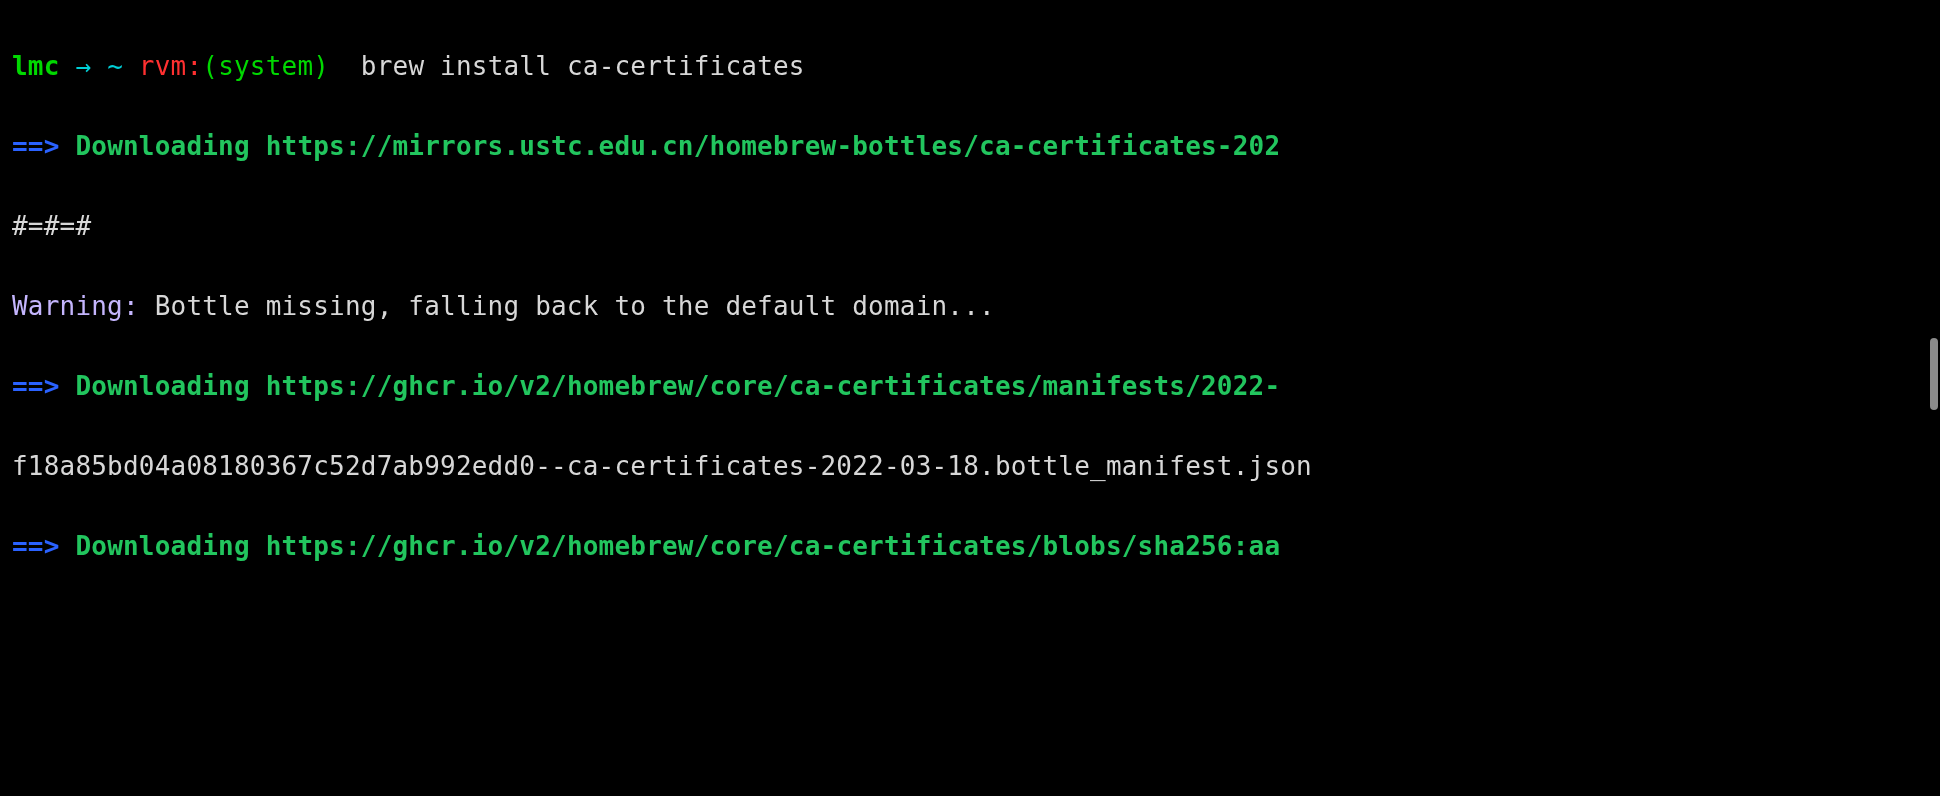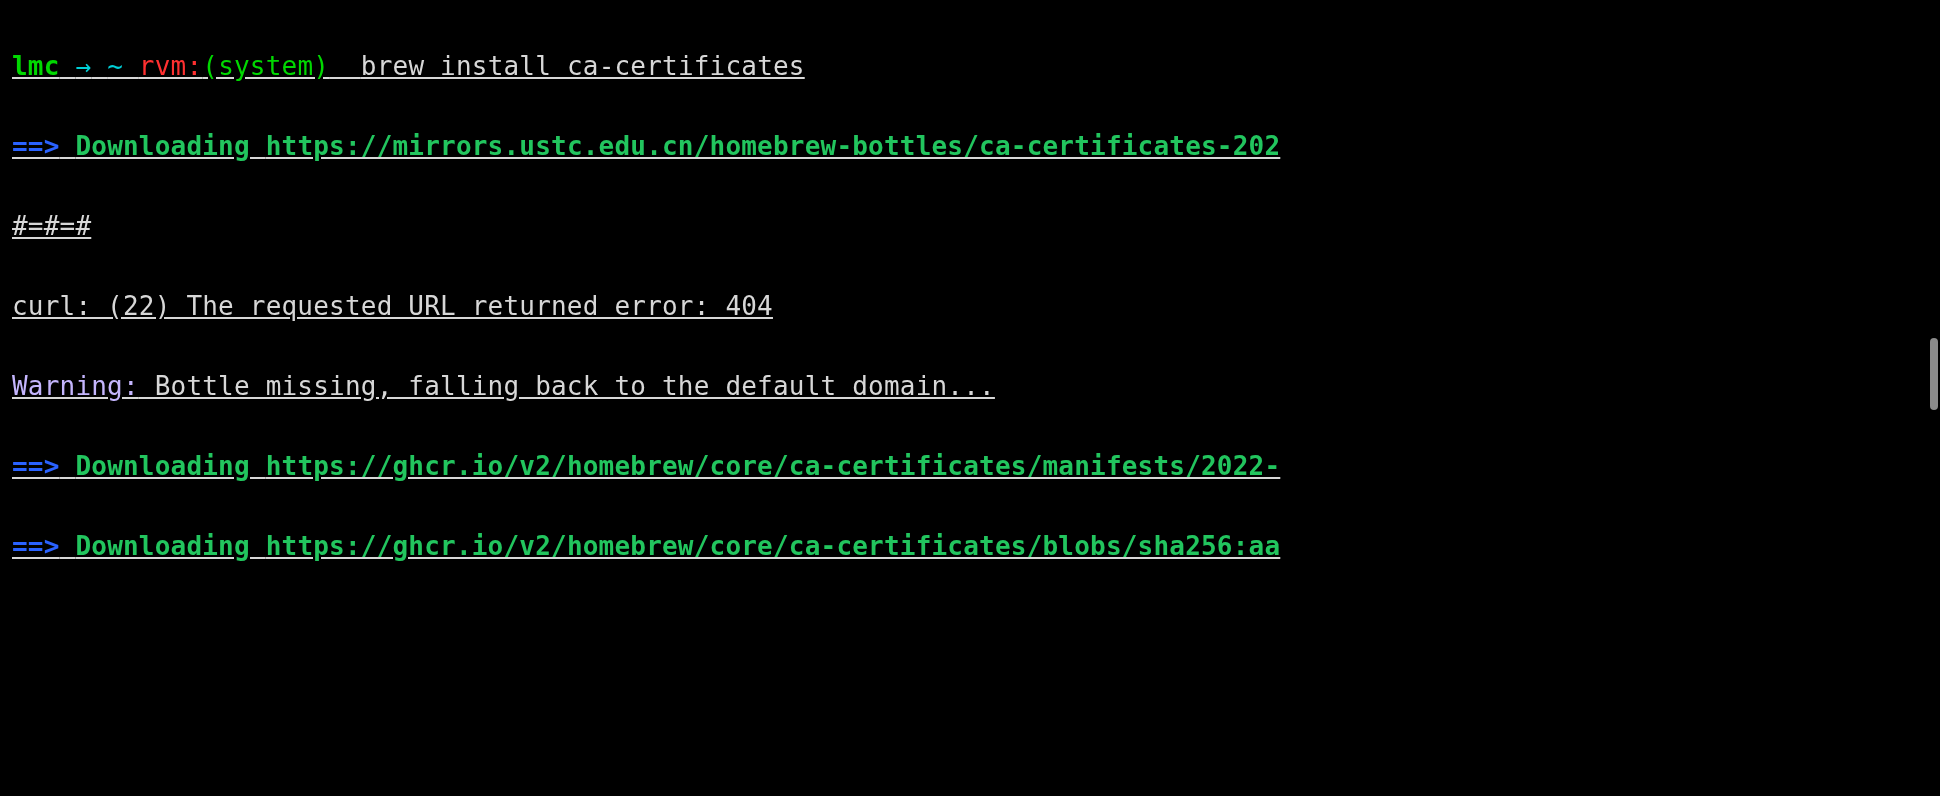--- a/index.html
+++ b/index.html
@@ -12,21 +12,21 @@
   }
   .terminal {
     font-family: "Menlo", "Consolas", "DejaVu Sans Mono", monospace;
     font-size: 26px;
     line-height: 40px;
     color: #d7d7d7;
     padding: 6px 12px;
     white-space: pre;
     letter-spacing: 0.2px;
   }
-  .line { display: block; text-decoration: underline; }
+  .line { display: block; }
   .seg { display: inline; }
   .bold { font-weight: bold; color: #ffffff; }
   .white { color: #22c55e; }
   .dim { color: #d7d7d7; }
   .green { color: #00d800; }
   .blue { color: #2a62ff; }
   .cyan { color: #00cfd7; }
   .red { color: #ff3030; }
   .yellow { color: #c4b5fd; margin-top: 26px; }
   .scrollbar {
@@ -41,23 +41,23 @@
   .wrap { position: relative; width: 1940px; height: 796px; }
 </style>
 </head>
 <body>
 
 <div class="wrap">
 <div class="terminal">
 <span class="line"><span class="seg green bold">lmc</span><span class="seg white"> </span><span class="seg cyan">→</span><span class="seg white"> </span><span class="seg cyan">~</span><span class="seg"> </span><span class="seg red">rvm:</span><span class="seg green">(system)</span><span class="seg">  </span><span class="seg dim">brew install ca-certificates</span></span>
 <span class="line"><span class="seg blue bold">==&gt;</span><span class="seg"> </span><span class="seg bold white">Downloading </span><span class="seg bold white">https://mirrors.ustc.edu.cn/homebrew-bottles/ca-certificates-202</span></span>
 <span class="line dim">#=#=#</span>
-<span class="line dim">curl: (22) The requested URL returned error: 404</span>
 <span class="line"><span class="seg yellow">Warning:</span><span class="seg dim"> Bottle missing, falling back to the default domain...</span></span>
 <span class="line"><span class="seg blue bold">==&gt;</span><span class="seg"> </span><span class="seg bold white">Downloading </span><span class="seg bold white">https://ghcr.io/v2/homebrew/core/ca-certificates/manifests/2022-</span></span>
+<span class="line dim">f18a85bd04a08180367c52d7ab992edd0--ca-certificates-2022-03-18.bottle_manifest.json</span>
 <span class="line"><span class="seg blue bold">==&gt;</span><span class="seg"> </span><span class="seg bold white">Downloading </span><span class="seg bold white">https://ghcr.io/v2/homebrew/core/ca-certificates/blobs/sha256:aa</span></span>
 
 
 
 
 
 
 
 
 </div>

